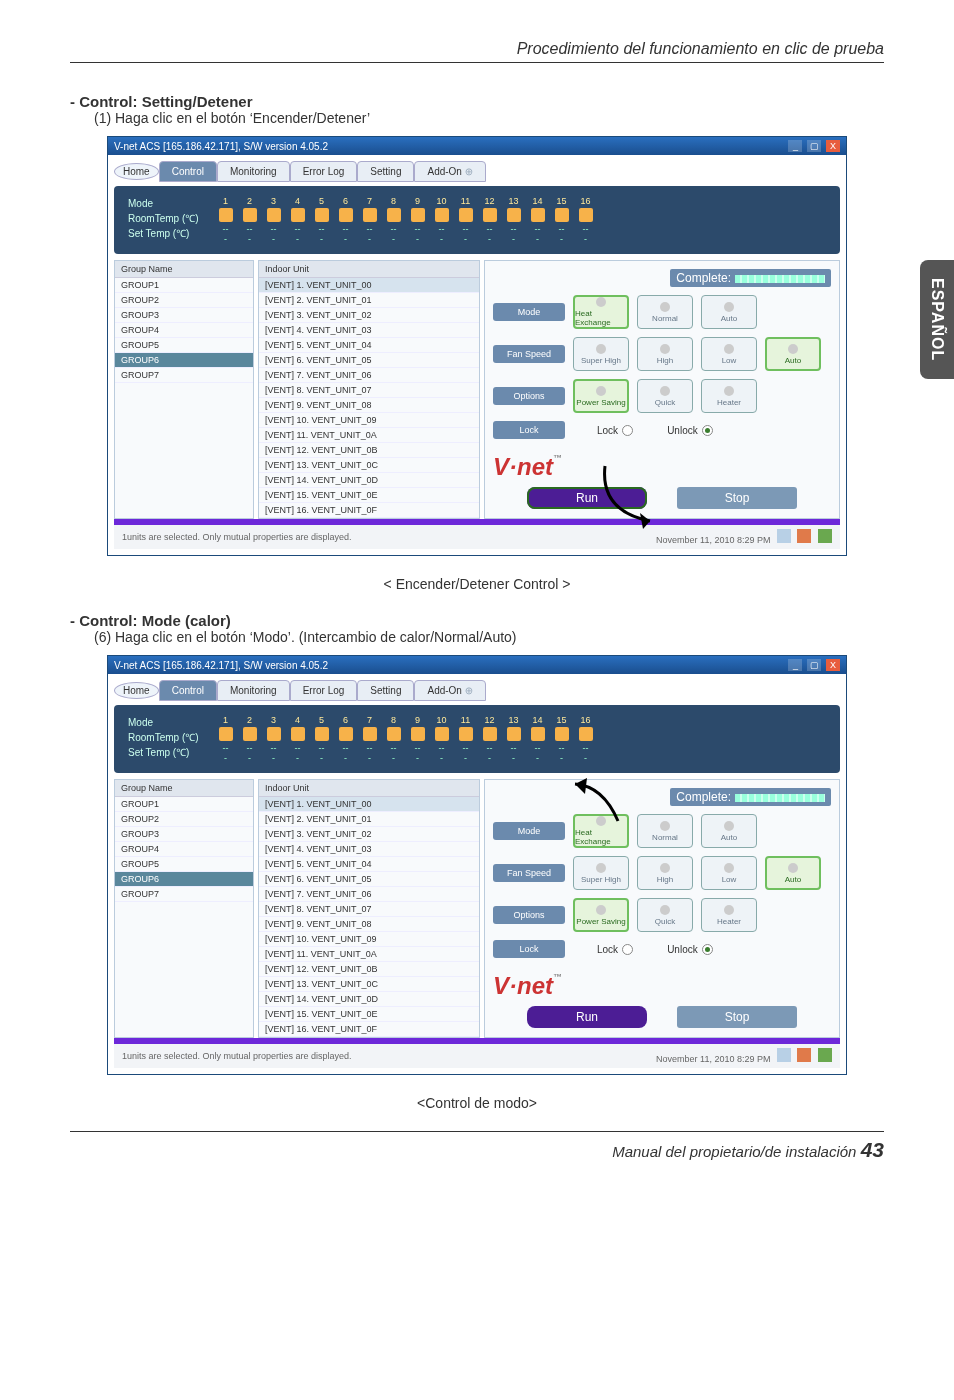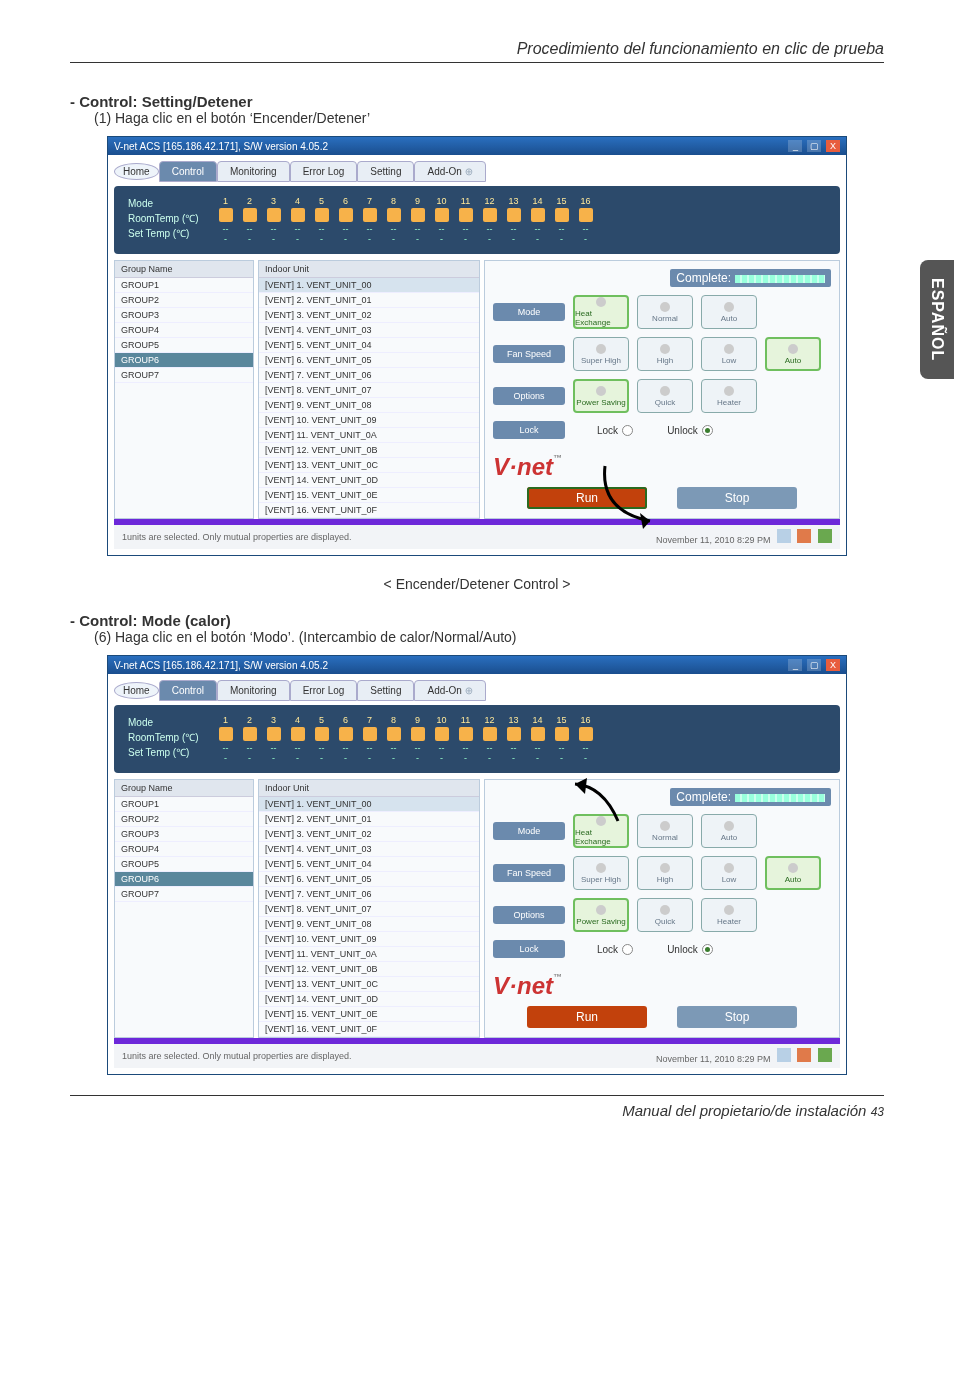--- a/index.html
+++ b/index.html
@@ -208,21 +208,21 @@
   }
   .ss-logo .tm { font-size:9px; font-style:normal; vertical-align:top; color:#888;}
   .ss-runstop { display:flex; gap:30px; justify-content:center; margin-top:4px;}
   .ss-bigbtn {
     width:120px; padding:4px 0;
     border-radius:3px;
     text-align:center;
     font-size:12px;
     color:#fff;
   }
-  .ss-run { background:#c2410c; }
+  .ss-run { background:#4c1d95;border-radius:8px; }
   .ss-stop { background:#7c99b6; }
   .ss-run-hl { box-shadow:0 0 0 2px #2a6a20 inset; }
   .ss-statusbar {
     display:flex; justify-content:space-between;
     font-size:9px; color:#666; padding:4px 8px;
     border-top:6px solid #6d28d9;
     background:#f2f4f7;
     align-items:center;
   }
   .ss-sb-icons span {
@@ -237,21 +237,21 @@
   }
   .footer {
     border-top:1px solid #333;
     margin-top:20px;
     padding-top:6px;
     text-align:right;
     font-style:italic;
     font-size:15px;
     color:#333;
   }
-  .footer .pn { font-weight:normal; font-style:italic; font-size:12px;}
+  .footer .pn { font-weight:bold; font-style:italic; font-size:21px;}
 </style>
 </head>
 <body>
 
 <div class="page">
 
   <div class="header-line">Procedimiento del funcionamiento en clic de prueba</div>
 
   <div class="side-tab">ESPAÑOL</div>
 
@@ -746,19 +746,20 @@
       <span>November 11, 2010  8:29 PM</span>
       <span class="ss-sb-icons">
         <span class="i1"></span>
         <span class="i2"></span>
         <span class="i3"></span>
       </span>
     </span>
         </div>
       </div>
     </div>
+  <div class="caption">&lt;Control de modo&gt;</div>
 
   <div class="footer">
     <span>Manual del propietario/de instalación</span>
     <span class="pn">43</span>
   </div>
 
 </div>
 
 </body></html>

